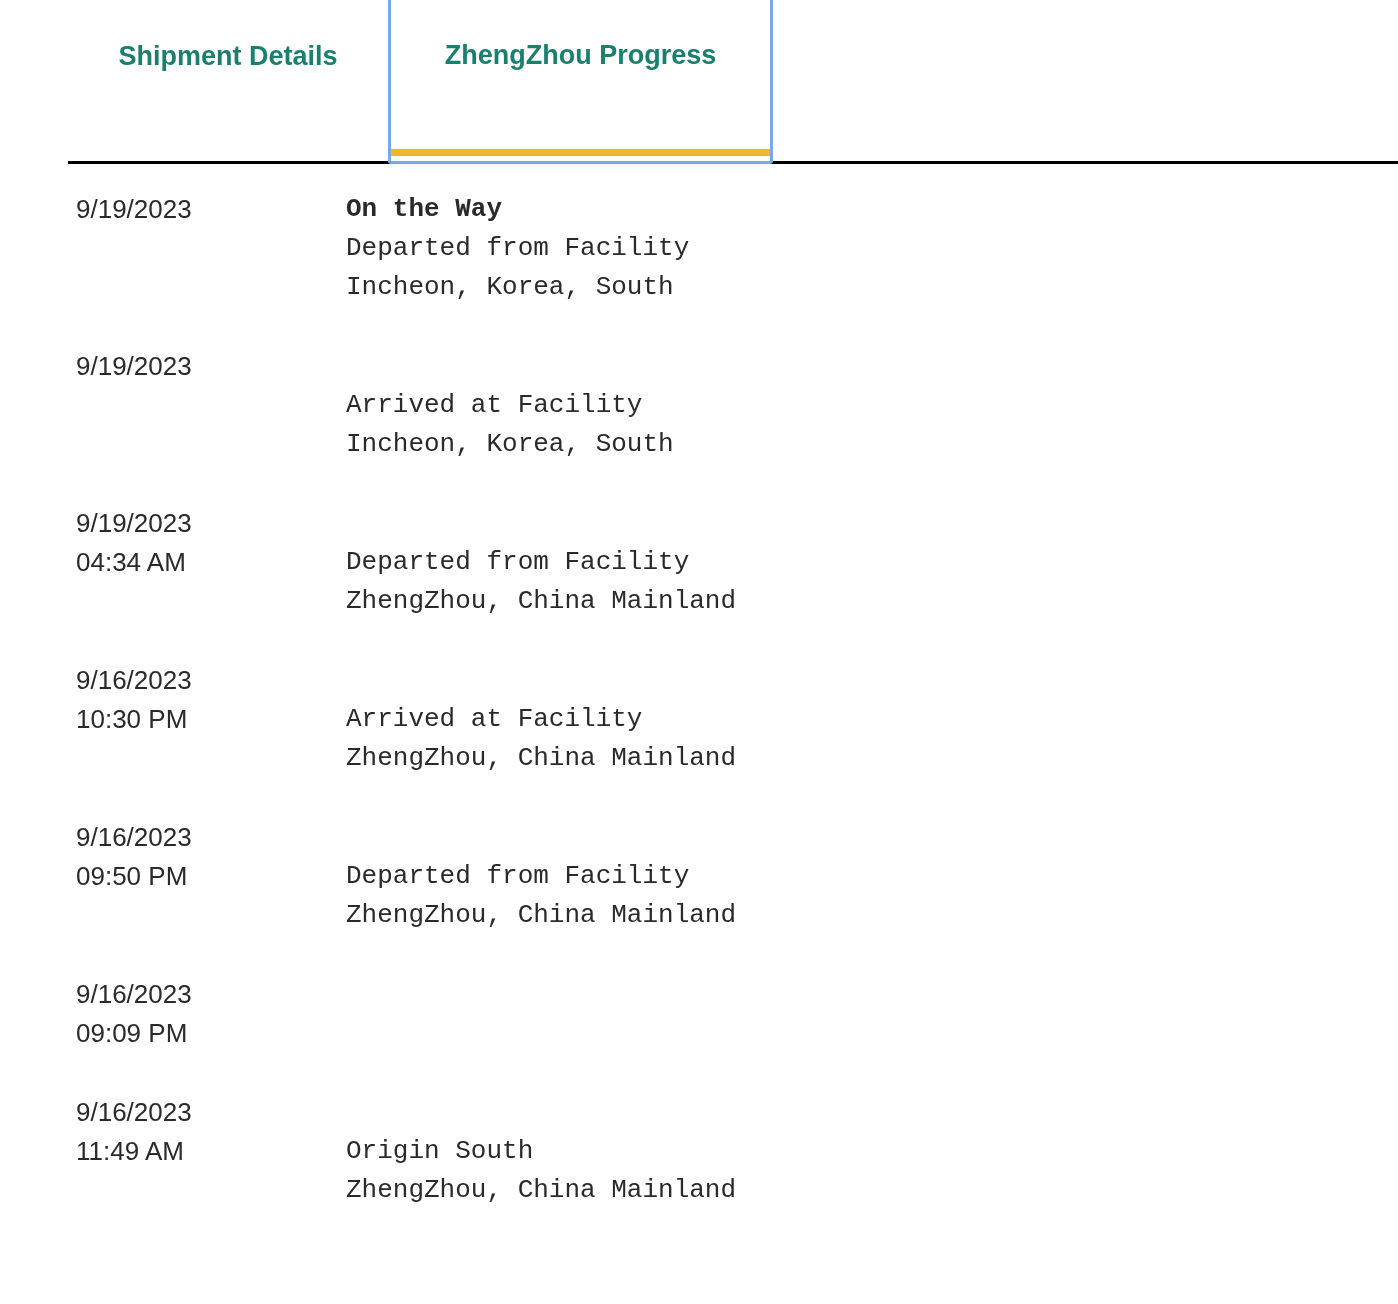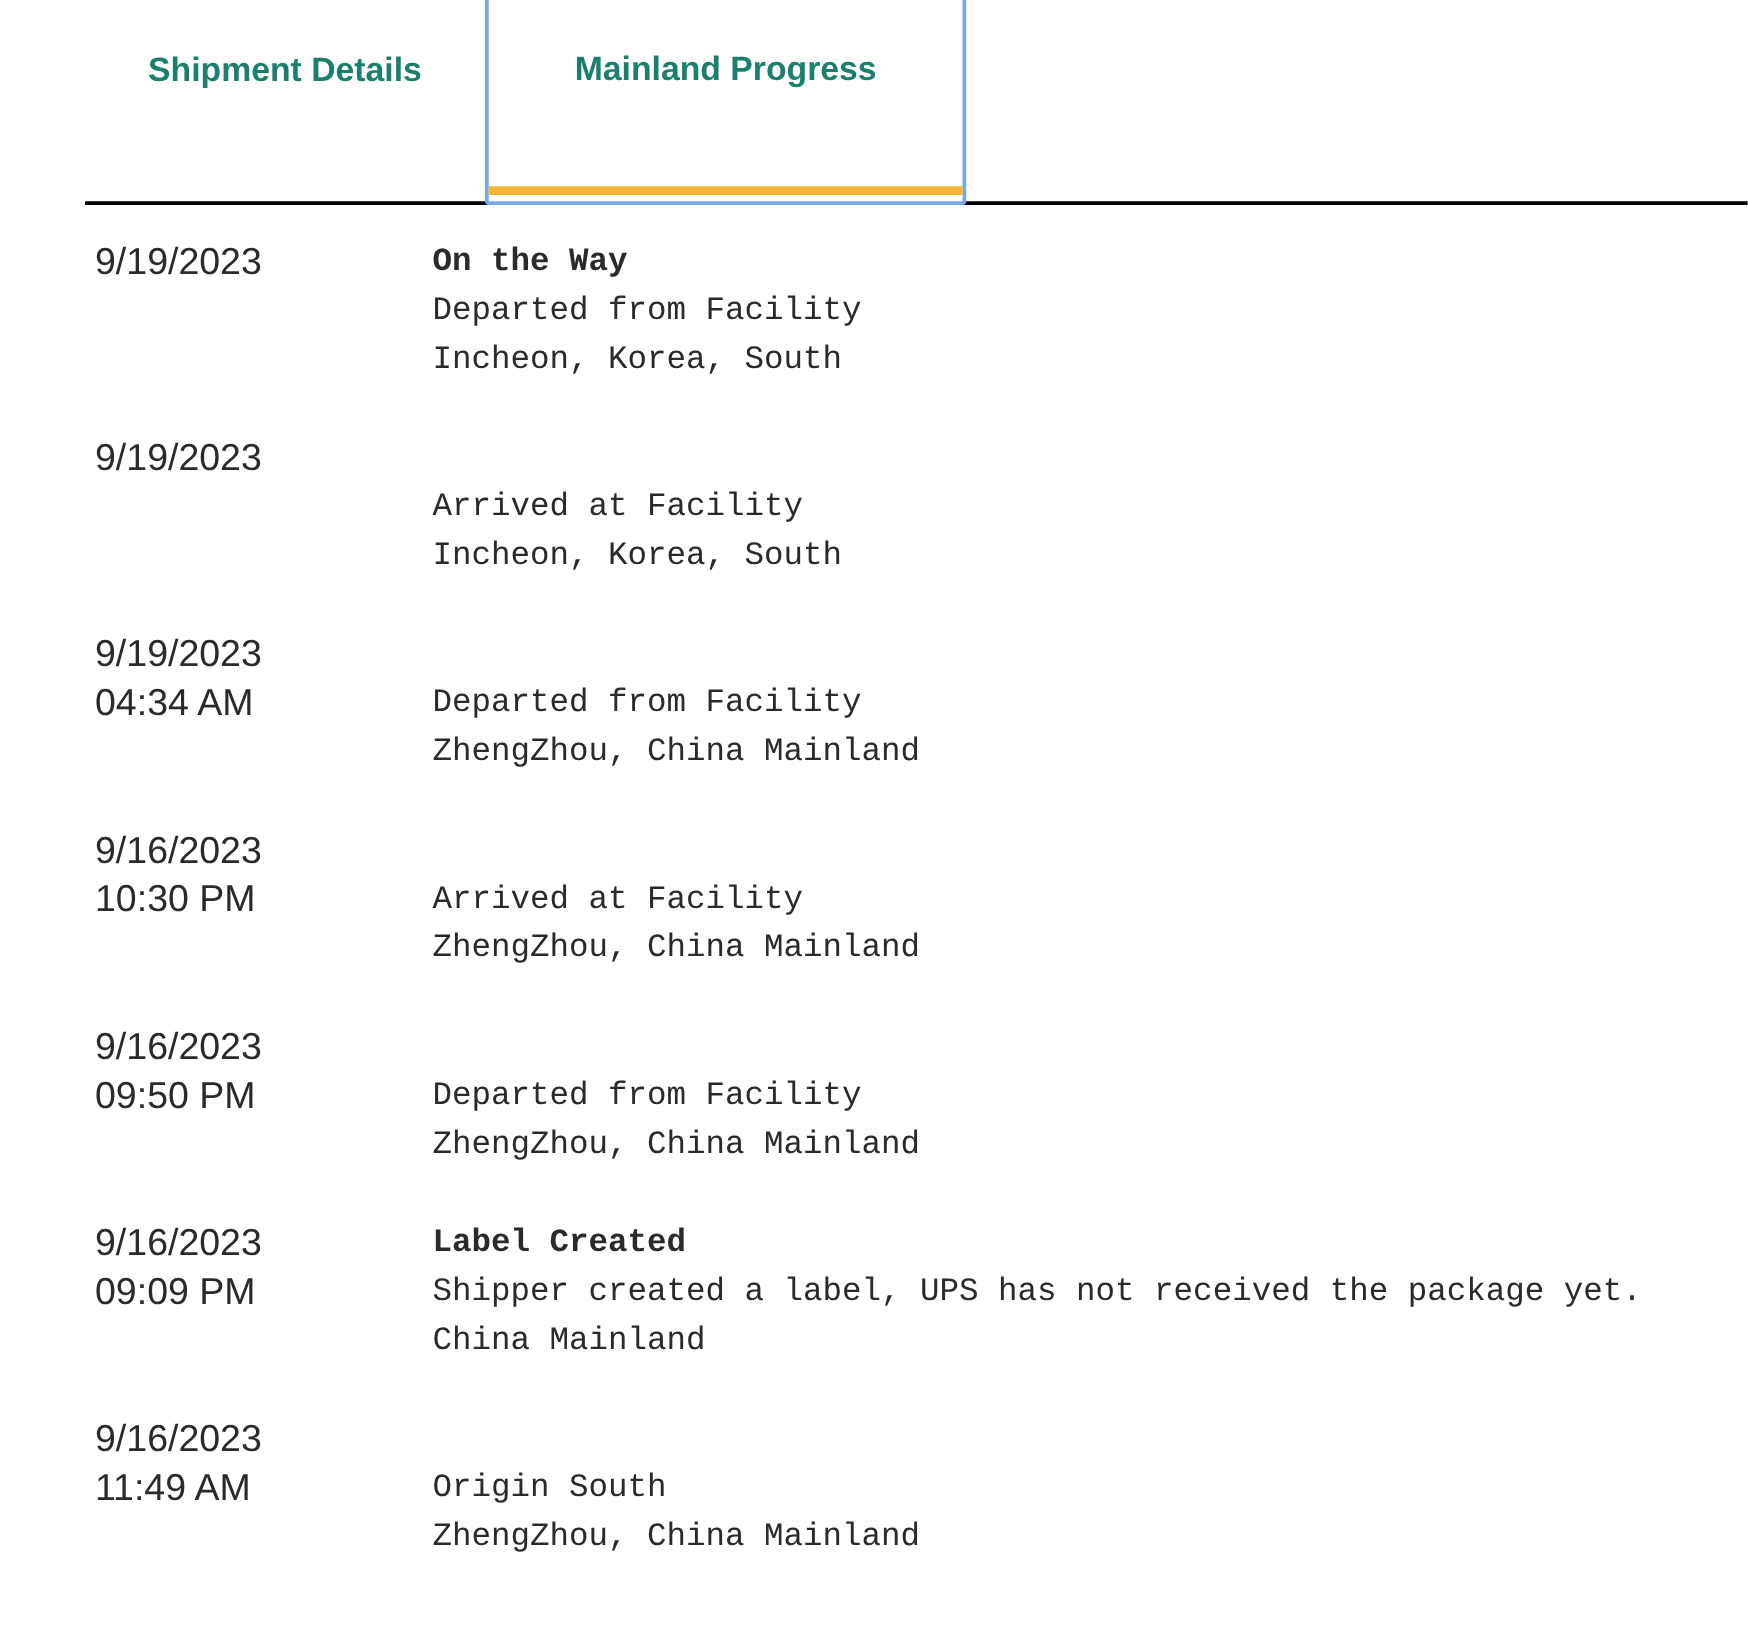--- a/index.html
+++ b/index.html
@@ -84,21 +84,21 @@
   }
   .evrow {
     position: relative;
     display: flex;
     margin-bottom: 40px;
   }
   .evrow .col-date {
     width: 346px;
     flex: 0 0 346px;
     padding-left: 76px;
-    font-size: 30px;
+    font-size: 26px;
     line-height: 39px;
     color: #2a2a2a;
     white-space: nowrap;
   }
   .evrow .col-body {
     flex: 1 1 auto;
     font-size: 26px;
     line-height: 39px;
     color: #2a2a2a;
     font-family: Liberation Mono, monospace;
@@ -107,21 +107,21 @@
     font-weight: bold;
   }
 </style>
 </head>
 <body>
 
 <div class="tabbar">
   <div class="tabs-inner">
     <button class="tab tab-details">Shipment Details</button>
     <button class="tab tab-progress active">
-      <span>Mainland Progress</span>
+      <span>ZhengZhou Progress</span>
       <span class="tab-underline"></span>
     </button>
   </div>
 </div>
 
 <div class="evgrid progress-list">
 
   <div class="evrow">
     <div class="col-date">
       <div>9/19/2023</div>
@@ -174,25 +174,20 @@
       <div>Departed from Facility</div>
       <div>ZhengZhou, China Mainland</div>
     </div>
   </div>
 
   <div class="evrow">
     <div class="col-date">
       <div>9/16/2023</div>
       <div>09:09 PM</div>
     </div>
-    <div class="col-body">
-      <div class="title">Label Created</div>
-      <div>Shipper created a label, UPS has not received the package yet.</div>
-      <div>China Mainland</div>
-    </div>
   </div>
 
   <div class="evrow">
     <div class="col-date">
       <div>9/16/2023</div>
       <div>11:49 AM</div>
     </div>
     <div class="col-body" style="padding-top:39px;">
       <div>Origin South</div>
       <div>ZhengZhou, China Mainland</div>

